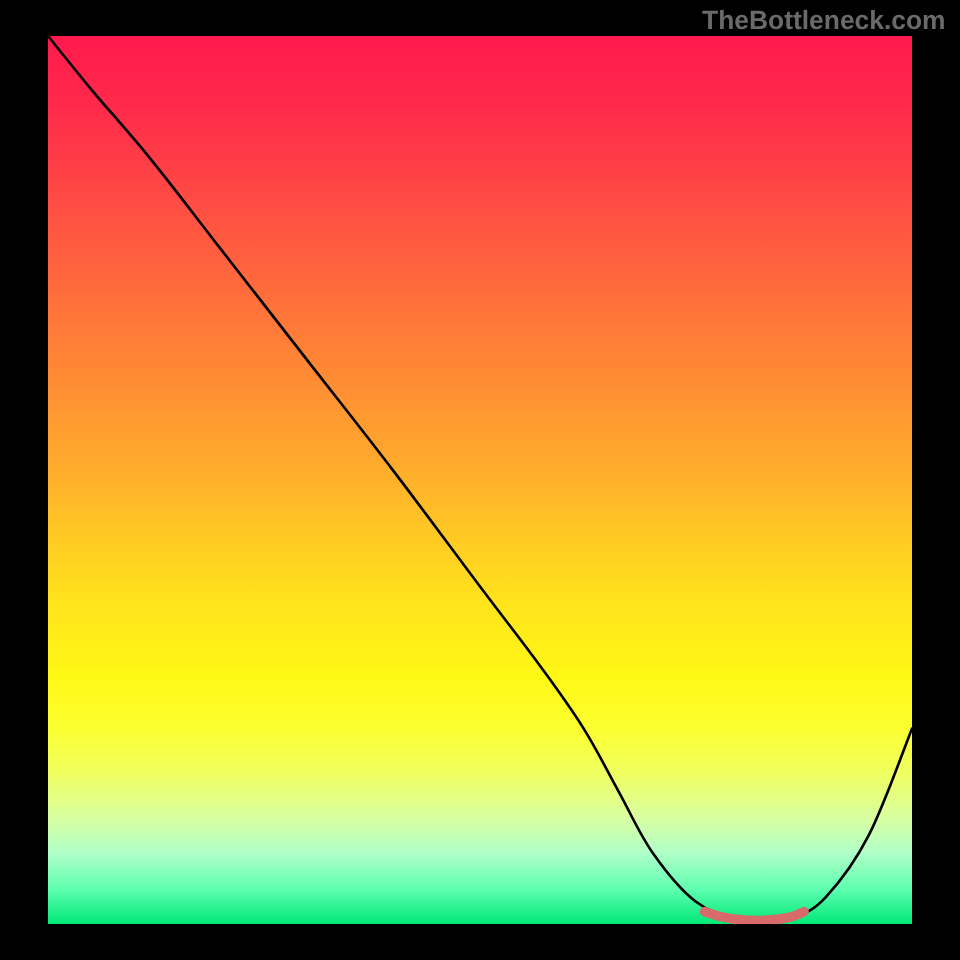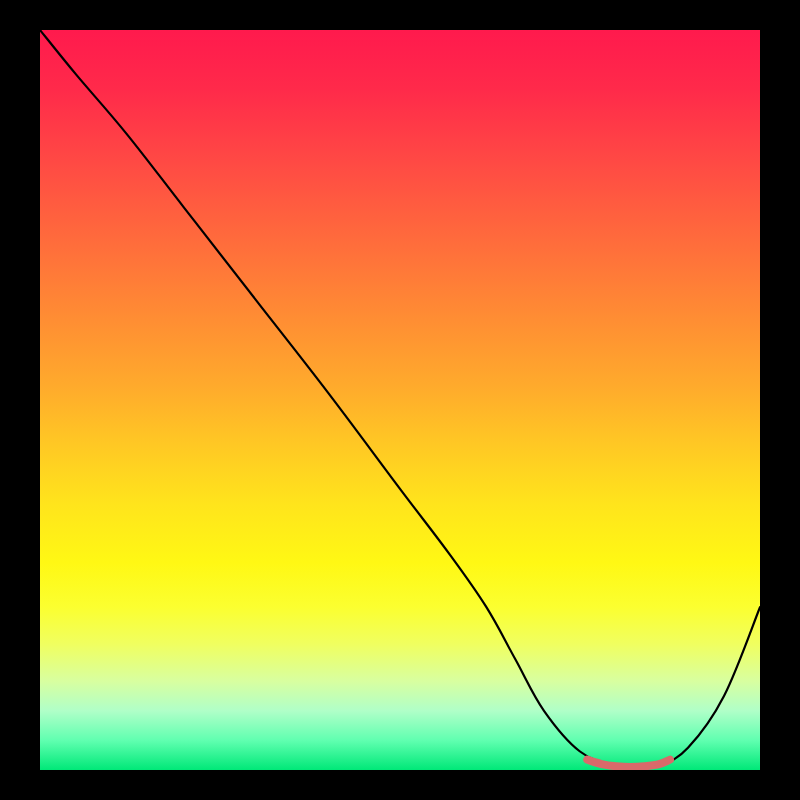--- a/index.html
+++ b/index.html
@@ -53,20 +53,21 @@
     position: absolute;
     inset: 0;
     width: 100%;
     height: 100%;
   }
 </style>
 </head>
 <body>
 
 <div class="container">
+  <div class="watermark">TheBottleneck.com</div>
   <div class="plot-area">
     <div class="gradient"></div>
     <svg class="curves" viewBox="0 0 720 740" preserveAspectRatio="none">
       <path fill="none" stroke-width="2.2" stroke-linejoin="round" stroke-linecap="round" d="M 0.00 0.00 C 6.48 7.99, 20.45 25.75, 36.00 44.40 C 51.55 63.05, 66.96 79.62, 86.40 103.60 C 105.84 127.58, 120.67 147.63, 144.00 177.60 C 167.33 207.57, 190.08 236.80, 216.00 270.10 C 241.92 303.40, 262.08 328.63, 288.00 362.60 C 313.92 396.57, 337.97 429.50, 360.00 458.80 C 382.03 488.10, 394.85 504.09, 410.40 525.40 C 425.95 546.71, 434.74 558.55, 446.40 577.20 C 458.06 595.85, 464.83 610.35, 475.20 629.00 C 485.57 647.65, 492.34 664.15, 504.00 680.80 C 515.66 697.45, 527.04 711.51, 540.00 721.50 C 552.96 731.49, 565.63 733.50, 576.00 736.30 C 586.37 739.10, 589.82 737.17, 597.60 737.04 C 605.38 736.91, 610.13 739.02, 619.20 735.56 C 628.27 732.10, 636.34 730.32, 648.00 717.80 C 659.66 705.28, 671.04 691.31, 684.00 666.00 C 696.96 640.69, 713.52 593.18, 720.00 577.20" id="path-main" stroke="#000000"></path>
       <path fill="none" stroke-width="8" stroke-linecap="round" stroke-linejoin="round" d="M 547.20 729.64 C 549.79 730.44, 556.42 732.88, 561.60 734.08 C 566.78 735.28, 570.82 735.77, 576.00 736.30 C 581.18 736.83, 585.22 737.04, 590.40 737.04 C 595.58 737.04, 599.62 736.83, 604.80 736.30 C 609.98 735.77, 614.66 735.28, 619.20 734.08 C 623.74 732.88, 628.06 730.44, 630.00 729.64" id="path-highlight" stroke="#d96a6a"></path>
     </svg>
   </div>
 </div>
 
 </body></html>

